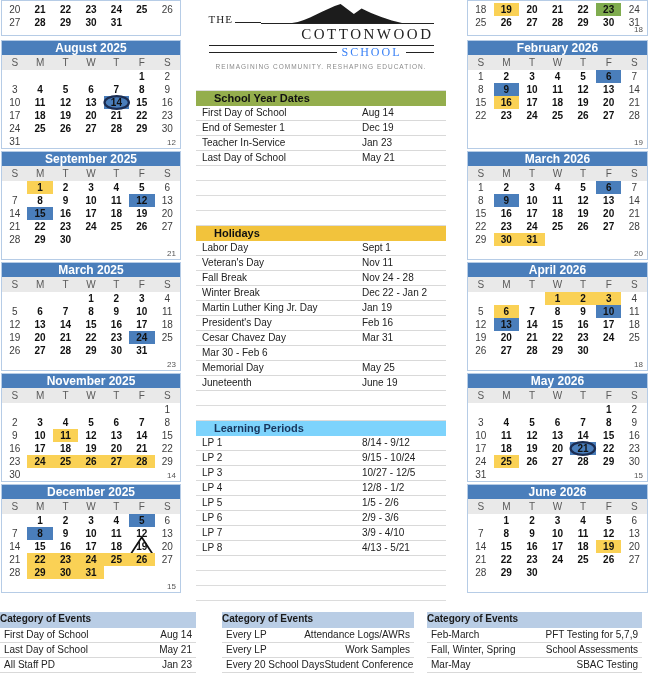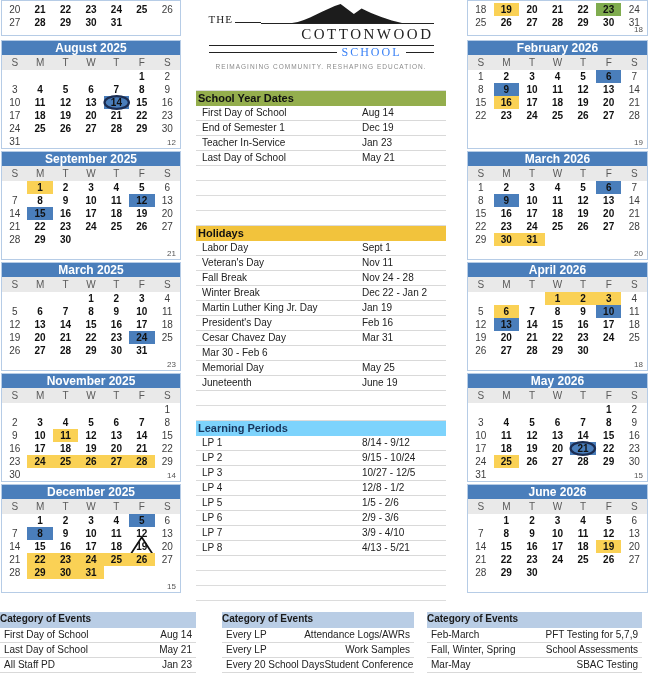--- a/index.html
+++ b/index.html
@@ -45,21 +45,21 @@
   .logo-school { font-size:12px; letter-spacing:2px; color:#3b82f6; padding:0 4px; }
   .logo-line2 { flex:0 0 28px; border-top:1.5px solid #222; }
   .logo-tagline { font-size:6.5px; letter-spacing:1px; color:#8a8a8a;
                   text-align:center; margin-top:4px;
                   font-family:"Liberation Sans", sans-serif; }
 
   
   #mid-sections { margin-top:6px; }
   .spacer-row { height:15px; border-bottom:1px solid #dcdcdc; }
   .info-header { height:15px; line-height:15px; font-weight:bold; font-size:11px;
-                 padding-left:2px; }
+                 padding-left:18px; }
   .info-header.green { background:#94ae4d; color:#111; }
   .info-header.gold  { background:#f2c33c; color:#111; }
   .info-header.blue  { background:#7dd3fc; color:#17365d; }
   .info-row { display:flex; height:15px; line-height:14px; font-size:10px;
               border-bottom:1px solid #d9d9d9; padding:0 4px 0 6px; color:#222; }
   .info-label { flex:1; white-space:nowrap; }
   .info-value { width:80px; text-align:left; white-space:nowrap; }
 
   
   #bottom-tables { position:absolute; left:0; top:612px; width:650px; height:80px; }

